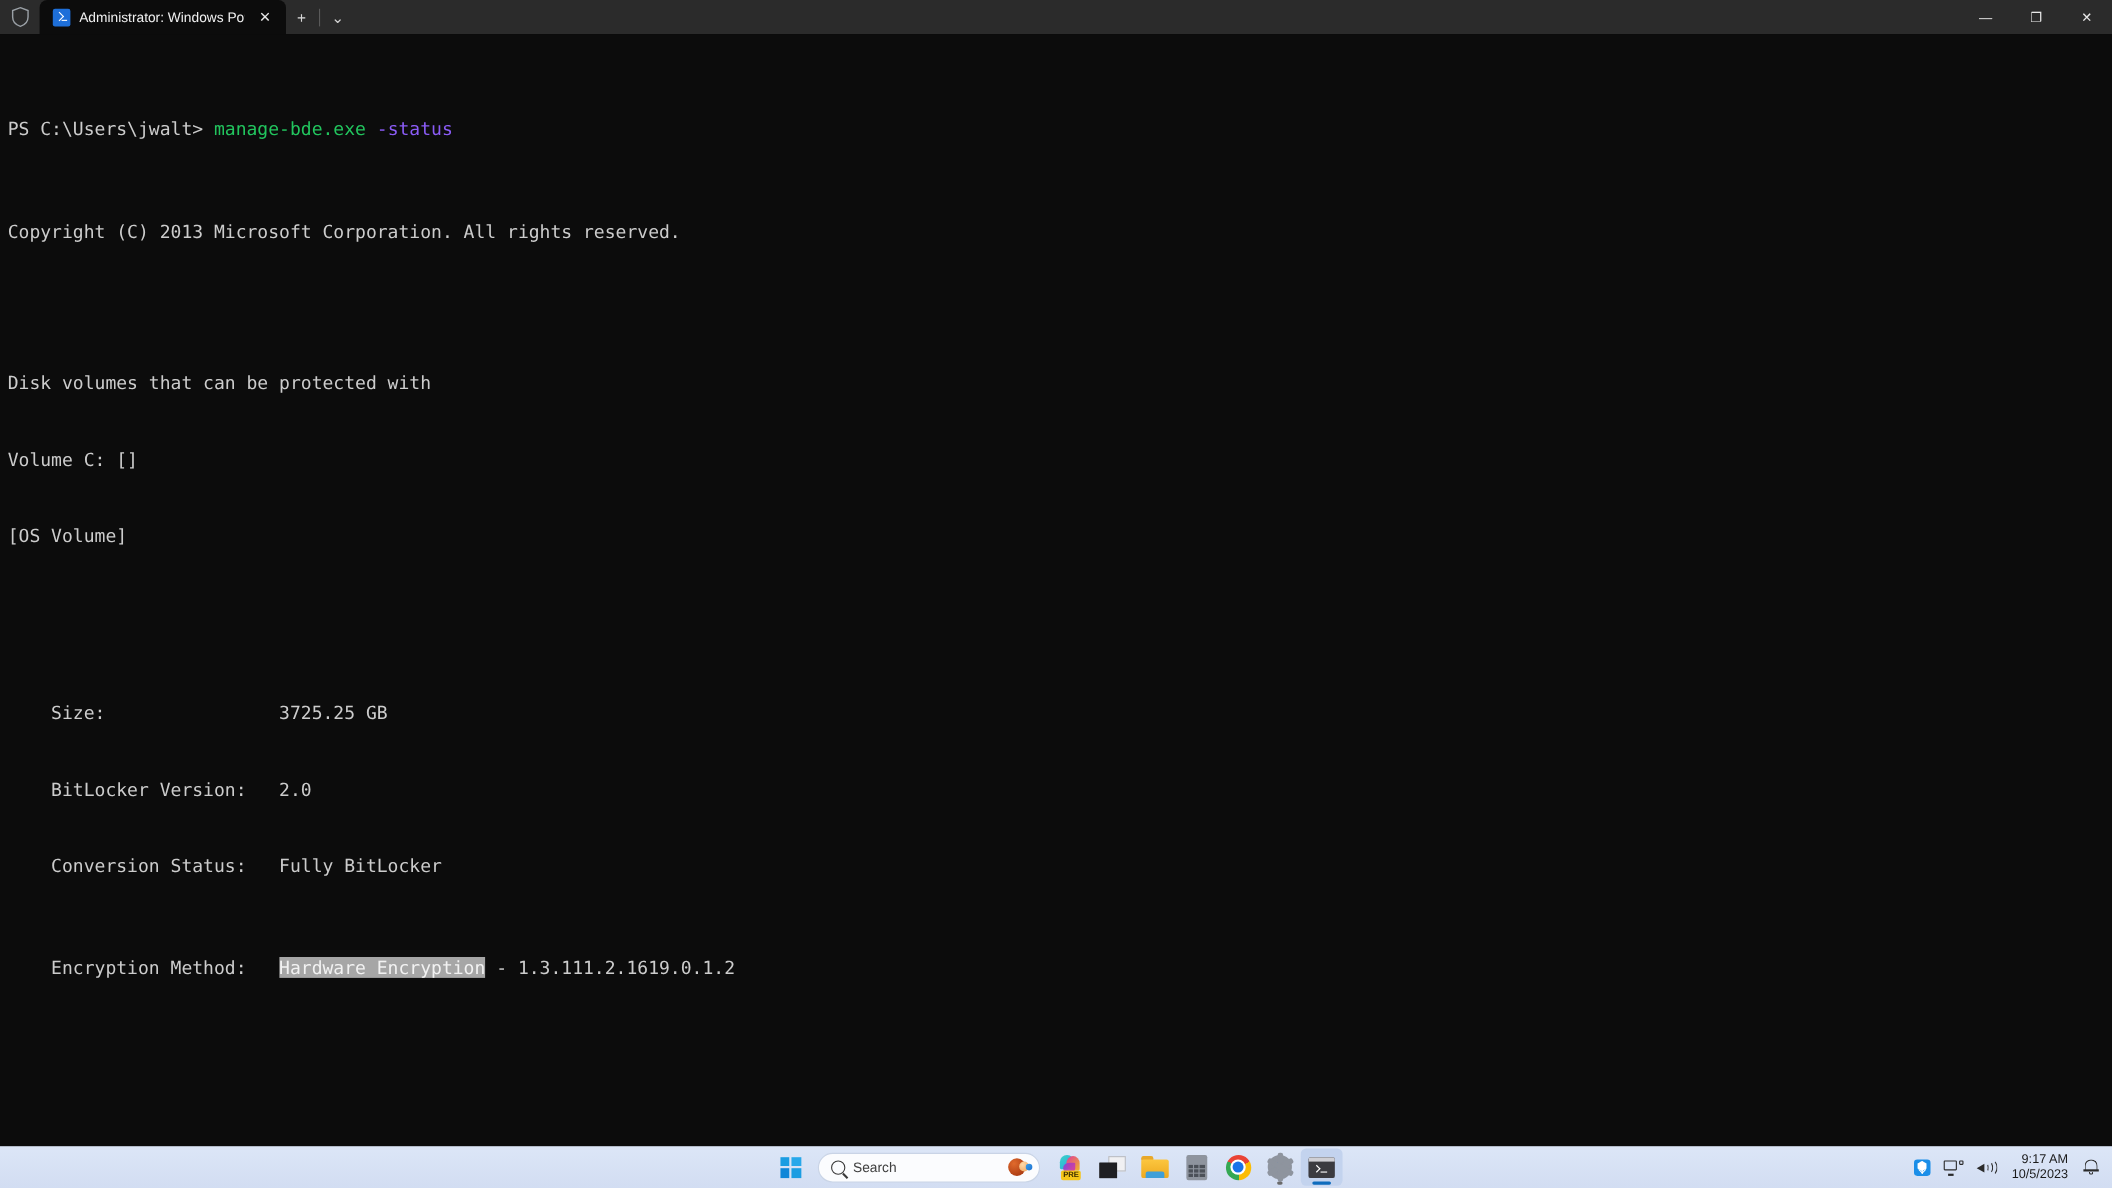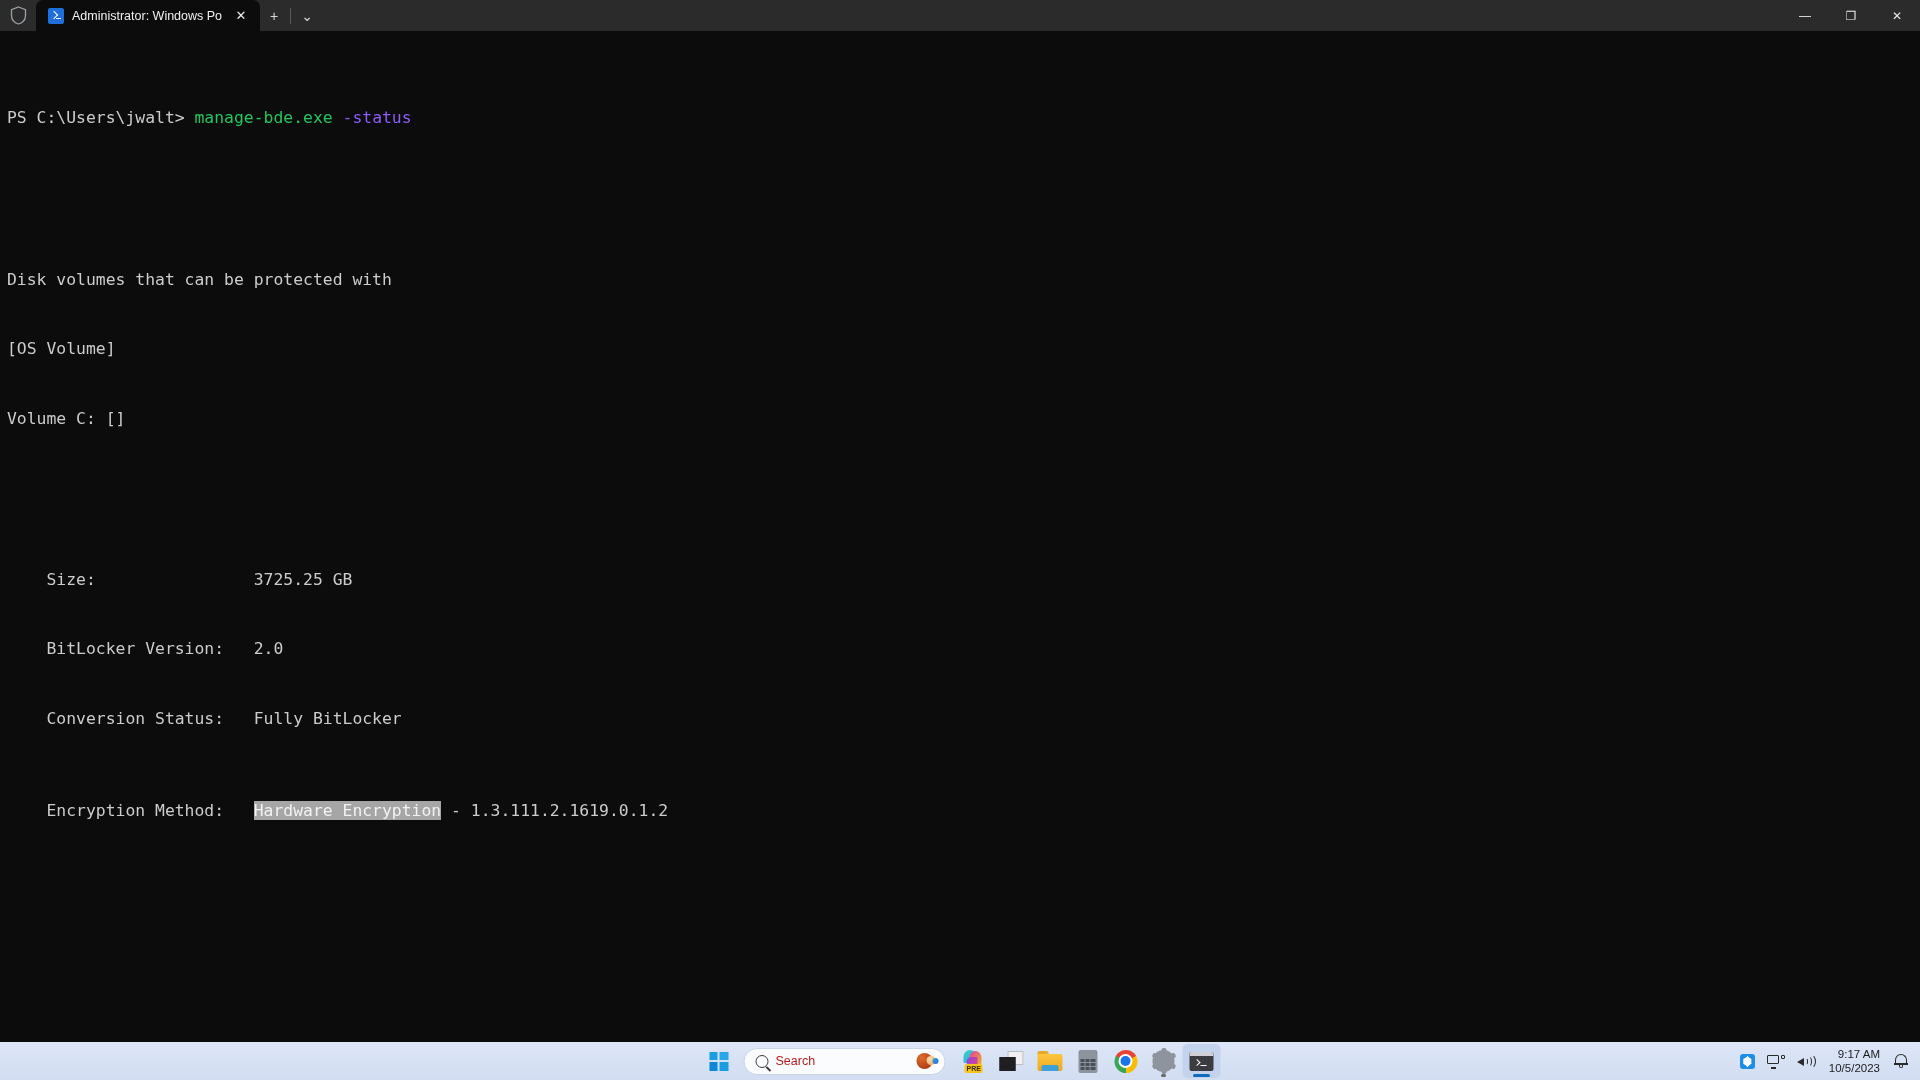--- a/index.html
+++ b/index.html
@@ -117,21 +117,21 @@
   }
   .search-pill .q {
     width:13px; height:13px; border:1.7px solid #3a3a3a;
     border-radius:50%; position:relative; flex:0 0 auto;
   }
   .search-pill .q::after {
     content:""; position:absolute; right:-4px; bottom:-3px;
     width:6px; height:1.7px; background:#3a3a3a;
     transform:rotate(45deg);
   }
-  .search-pill .ph { font-size:12.5px; color:#b91c1c; flex:1 1 auto; }
+  .search-pill .ph { font-size:12.5px; color:#404040; flex:1 1 auto; }
   .copilot-orb {
     width:22px; height:16px; position:relative; flex:0 0 auto;
   }
   .copilot-orb .big {
     position:absolute; left:0; top:0; width:16px; height:16px;
     border-radius:50%;
     background:radial-gradient(circle at 33% 30%,#e06a2c,#9d2f0c);
   }
   .copilot-orb .sm {
     position:absolute; right:3px; top:3px; width:9px; height:9px;
@@ -361,24 +361,25 @@
     <div class="wctrl">—</div>
     <div class="wctrl">❐</div>
     <div class="wctrl close">✕</div>
   </div>
 </div>
 
 <div class="terminal">
 
   <div class="ln"><span>PS C:\Users\jwalt&gt;</span><span> </span><span class="c-cmd">manage-bde.exe</span><span> </span><span class="c-arg">-status</span></div>
 
+  <div class="ln">Copyright (C) 2013 Microsoft Corporation. All rights reserved.</div>
   <div class="ln"> </div>
   <div class="ln">Disk volumes that can be protected with</div>
+  <div class="ln">Volume C: []</div>
   <div class="ln">[OS Volume]</div>
-  <div class="ln">Volume C: []</div>
   <div class="ln"> </div>
 
   <div class="ln"><span>    Size:                </span><span>3725.25 GB</span></div>
   <div class="ln"><span>    BitLocker Version:   </span><span>2.0</span></div>
   <div class="ln"><span>    Conversion Status:   </span><span>Fully BitLocker</span></div>
 
   <div class="ln"><span>    Encryption Method:   </span><span class="sel">Hardware Encryption</span><span> - 1.3.111.2.1619.0.1.2</span></div>
 
   
   

